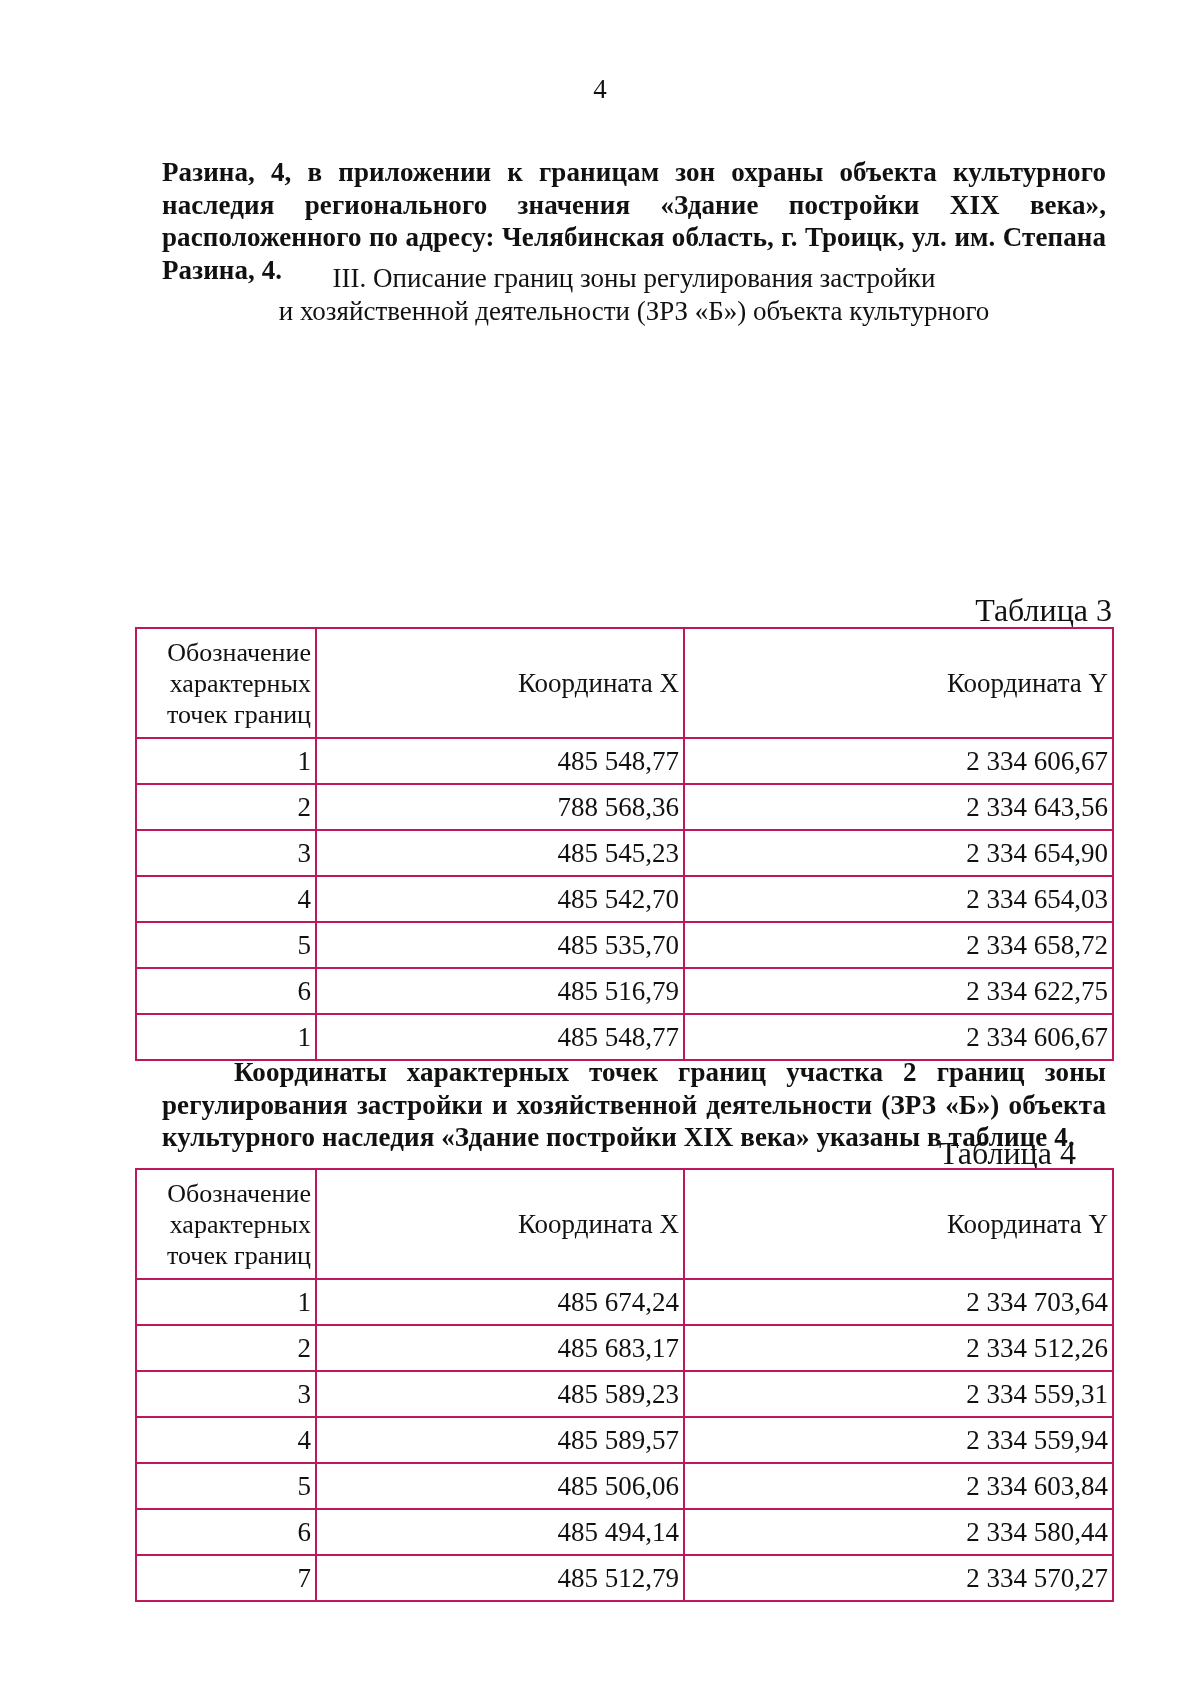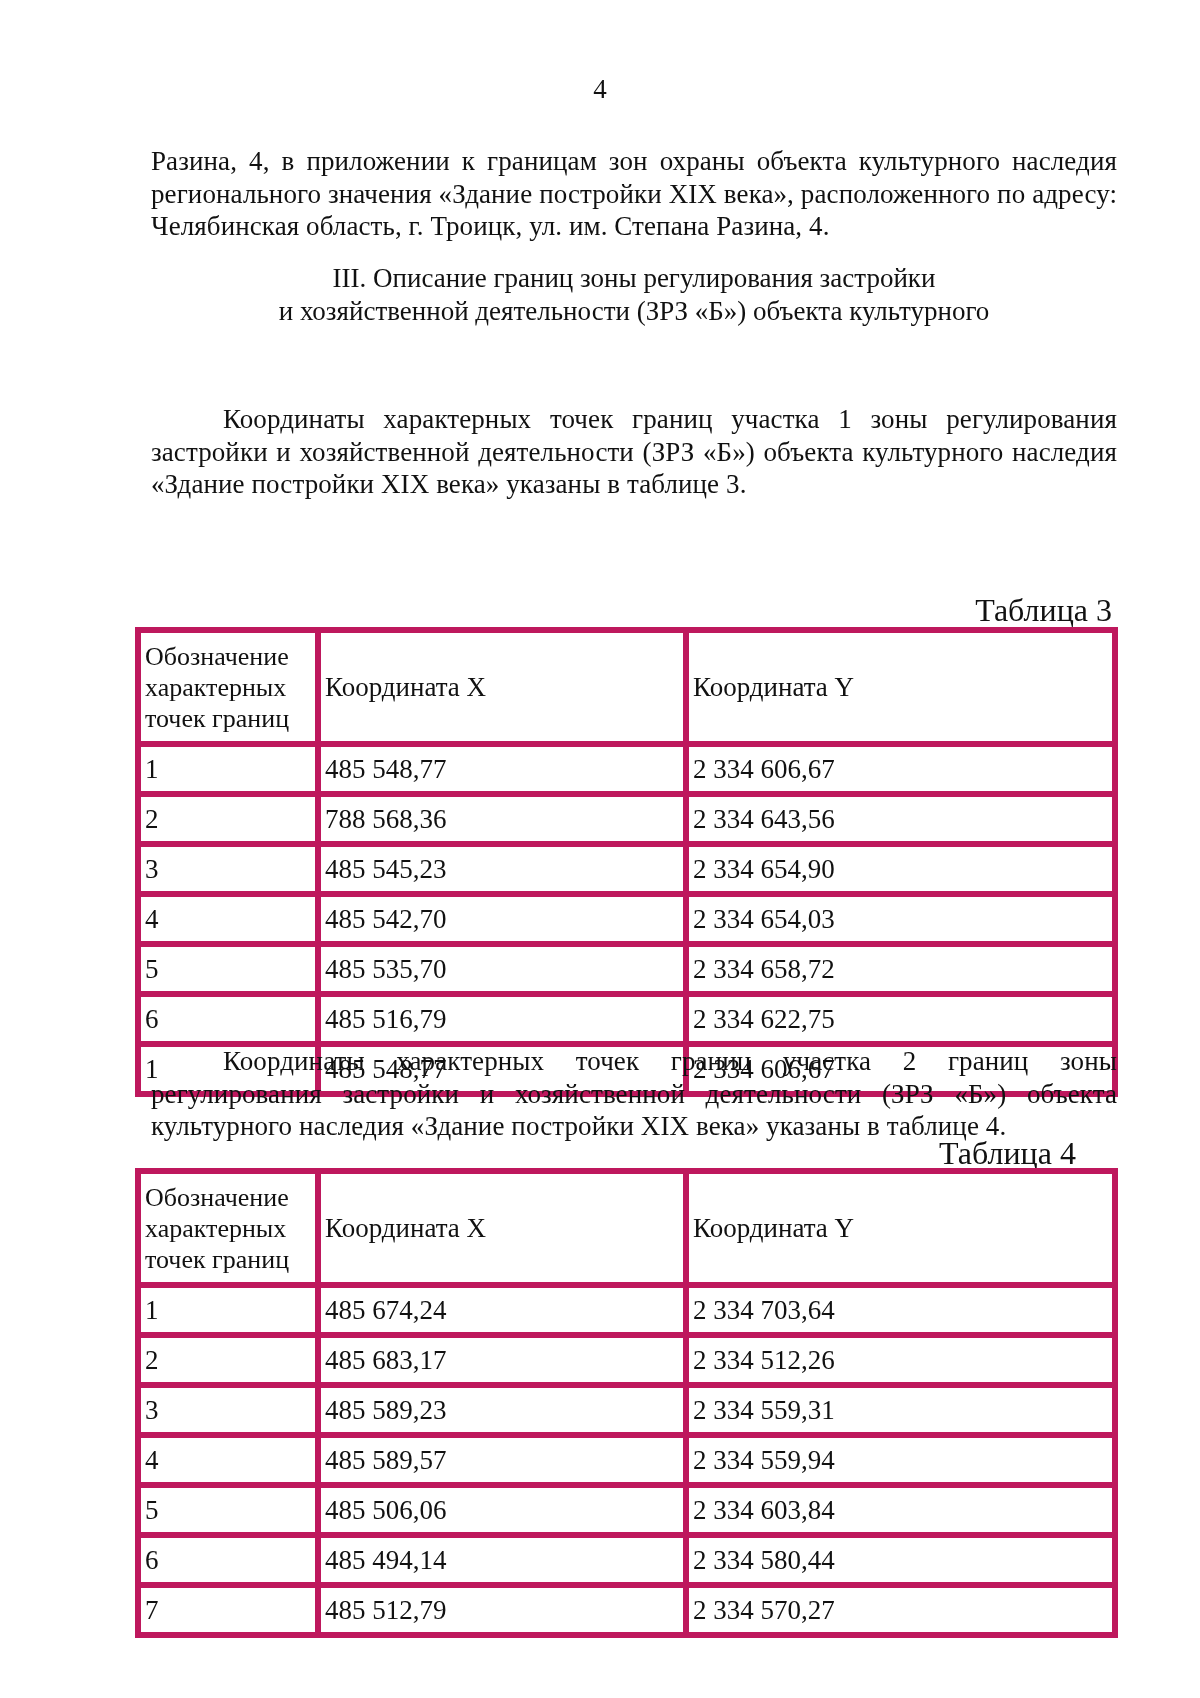--- a/index.html
+++ b/index.html
@@ -31,21 +31,22 @@
     .text-block {
       position: absolute;
       left: 146px;
       width: 976px;
       font-size: 27px;
       line-height: 32.5px;
       text-align: justify;
       letter-spacing: 0.1px;
     }
     .text-block p {
-      margin: 5px;
+      margin: 16px;
+      font-weight: bold;
     }
     .indent {
       text-indent: 72px;
     }
     .heading {
       position: absolute;
       left: 146px;
       width: 976px;
       text-align: center;
       font-size: 27px;
@@ -60,22 +61,22 @@
     }
     table.coords {
       position: absolute;
       left: 135px;
       width: 977px;
       border-collapse: collapse;
       font-size: 27px;
       table-layout: fixed;
     }
     table.coords td, table.coords th {
-      border: 6px solid #be185d;
-      text-align: left;
+      border: 2px solid #be185d;
+      text-align: right;
       font-weight: normal;
       padding: 4px;
       vertical-align: middle;
     }
     table.coords th {
       line-height: 31px;
       height: 100px;
     }
     table.coords td {
       height: 36px;
@@ -99,21 +100,20 @@
   <div class="text-block" style="top:140px;">
     <p>Разина, 4, в приложении к границам зон охраны объекта культурного наследия регионального значения «Здание постройки XIX века», расположенного по адресу: Челябинская область, г. Троицк, ул. им. Степана Разина, 4.</p>
   </div>
 
   <div class="heading" style="top:262px;">
     <div>III. Описание границ зоны регулирования застройки</div>
     <div>и хозяйственной деятельности (ЗРЗ «Б») объекта культурного</div>
   </div>
 
   <div class="text-block" style="top:398px;">
-    <p class="indent">Координаты характерных точек границ участка 1 зоны регулирования застройки и хозяйственной деятельности (ЗРЗ «Б») объекта культурного наследия «Здание постройки XIX века» указаны в таблице 3.</p>
   </div>
 
   <div class="table-caption" style="top:595px; left:900px; width:212px;">Таблица 3</div>
 
   <table class="coords" style="top:627px;">
     <colgroup>
         <col class="c1">
         <col class="c2">
         <col class="c3">
       </colgroup>

